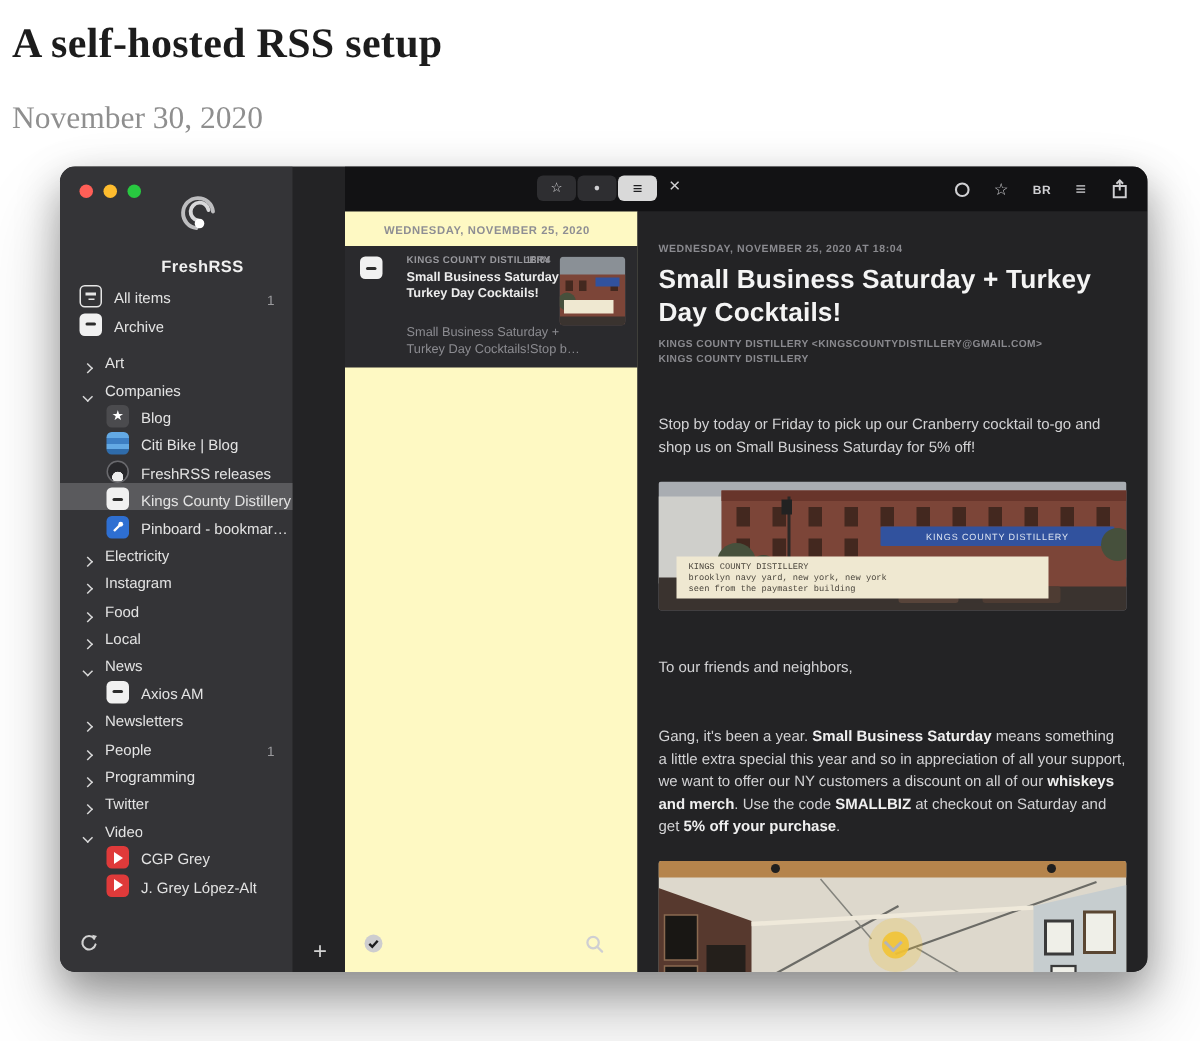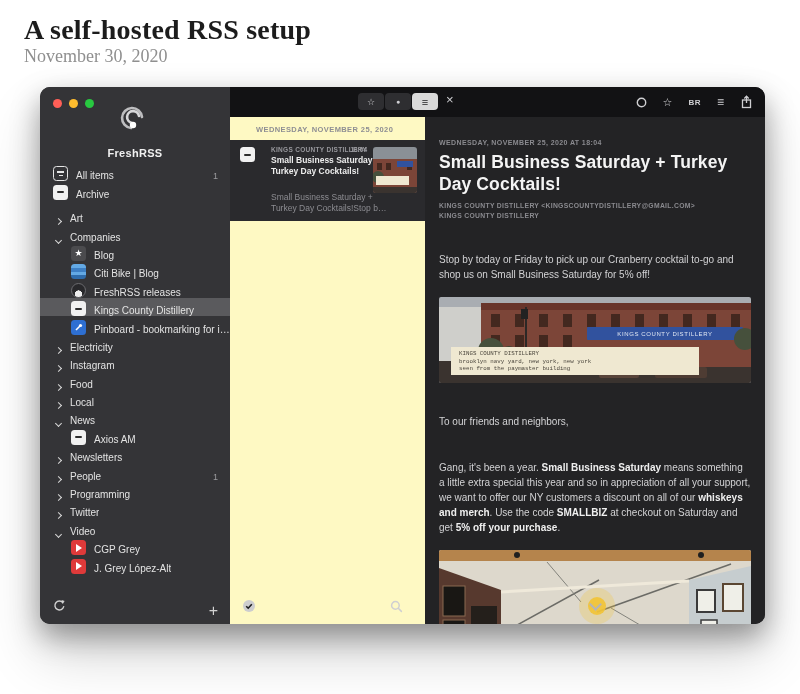--- a/index.html
+++ b/index.html
@@ -1,30 +1,30 @@
 <!DOCTYPE html>
 <html><head>
 <meta charset="utf-8">
 <style>
   * { box-sizing: border-box; margin: 0; padding: 0; }
   html,body { width: 800px; background: #ffffff; font-family: "Liberation Sans","DejaVu Sans",sans-serif; }
   body { height: 694px; overflow: hidden; }
 
   
-  .blog-header { padding: 14px 0 0 24px; }
+  .blog-header { padding: 14px 0 0 8px; }
   .blog-title { font-family: "Liberation Serif","DejaVu Serif",serif; font-weight: 600; font-size: 28px; color: #1c1c1c; letter-spacing: .2px; }
-  .blog-date { font-family: "Liberation Serif","DejaVu Serif",serif; font-size: 18px; color: #8f8f8f; margin-top: 0; }
+  .blog-date { font-family: "Liberation Serif","DejaVu Serif",serif; font-size: 21px; color: #8f8f8f; margin-top: 20px; }
 
   
   .window { position: relative; width: 725px; height: 537px; margin: 20px 0 0 40px;
             border-radius: 10px; overflow: hidden; background: #232325;
             box-shadow: 0 12px 28px rgba(0,0,0,.35), 0 30px 55px rgba(0,0,0,.18); }
 
   
-  .sidebar { position: absolute; left: 0; top: 0; width: 190px; height: 100%; background: #343437; }
+  .sidebar { position: absolute; left: 0; top: 0; width: 155px; height: 100%; background: #343437; }
   .traffic { position: absolute; top: 12px; left: 13px; display: flex; gap: 7px; }
   .light { width: 9px; height: 9px; border-radius: 50%; }
   .logo-wrap { position: absolute; top: 16px; left: 0; width: 190px; text-align: center; }
   .logo-name { margin-top: 4px; font-size: 11px; font-weight: 700; color: #f0f0f0; letter-spacing: .3px; }
   .nav { position: absolute; top: 76px; left: 0; right: 0; }
   .row { position: relative; display: flex; align-items: flex-end; height: 18.4px; padding-left: 13px; color: #e3e3e3; font-size: 10px; white-space: nowrap; }
   .row.gap-after { margin-bottom: 6px; }
   .row.child { padding-left: 31px; }
   .row.selected { background: #5a5a5d; }
   .lbl { overflow: hidden; text-overflow: ellipsis; }

